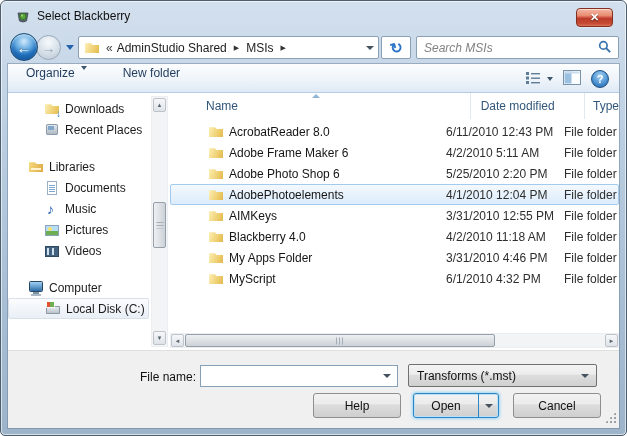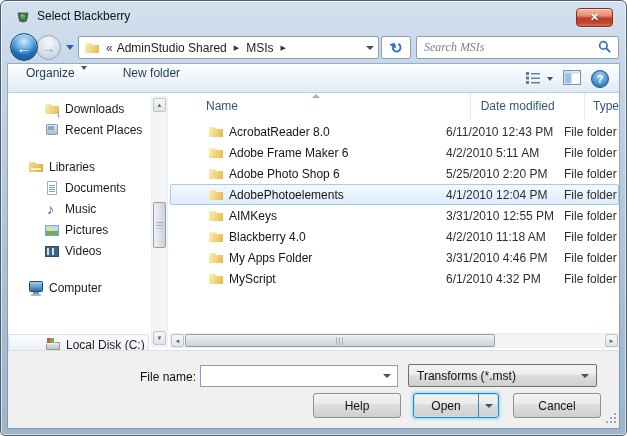--- a/index.html
+++ b/index.html
@@ -37,21 +37,21 @@
     border:1px solid #8ba0b5;border-radius:2px;display:flex;align-items:center;padding:0 4px 0 5px;font-size:12px;color:#1c1c1c;}
   .crumb-chev{color:#3c3c3c;font-size:12px;margin:0 4px 0 6px;}
   .crumb-sep{color:#333;font-size:7px;margin:0 7px;}
   .addr-caret{margin-left:auto;width:0;height:0;border-left:4px solid transparent;border-right:4px solid transparent;border-top:4px solid #44525f;}
   .refresh-btn{position:absolute;left:373px;top:5px;width:30px;height:23px;background:#fff;
     border:1px solid #8ba0b5;border-radius:2px;display:flex;align-items:center;justify-content:center;}
   .refresh-glyph{color:#2d74c8;font-size:15px;font-weight:bold;line-height:1;transform:rotate(-15deg);}
   .searchbox{position:absolute;left:408px;top:5px;width:203px;height:23px;background:#fff;
     border:1px solid #8ba0b5;border-radius:2px;display:flex;align-items:center;}
   .searchbox input{flex:1;border:0;outline:0;height:19px;padding:0 4px 0 7px;font-size:12px;
-    font-family:Liberation Serif, serif;background:transparent;color:#222;}
+    font-family:Liberation Sans, sans-serif;background:transparent;color:#222;}
   .searchbox input::placeholder{color:#828282;font-style:italic;}
   .mag{margin-right:7px;flex:none;}
 
   
   .client{position:absolute;left:7px;top:63px;width:611px;height:364px;background:#fff;
     box-shadow:0 0 0 1px rgba(96,120,145,.45);}
   .toolbar{position:absolute;left:0;top:0;right:0;height:29px;
     background:linear-gradient(#fcfdfe,#eef4fa 55%,#dfe9f5);
     border-bottom:1px solid #b4cce6;display:flex;align-items:center;font-size:12px;color:#1e395b;}
   .tbtn{display:flex;gap:6px;padding:0 8px;height:24px;border-radius:3px;cursor:default;}
@@ -62,21 +62,21 @@
   .views-btn{display:flex;align-items:center;gap:6px;}
   .help-btn{width:18px;height:18px;border-radius:50%;
     background:radial-gradient(circle at 50% 30%, #a6d1f2, #5095d4 55%, #1d5d9f);
     border:1px solid #1a4f86;color:#fff;font-size:11px;font-weight:bold;display:flex;align-items:center;justify-content:center;}
 
   
   .main{position:absolute;left:0;top:29px;width:611px;height:257px;background:#fff;}
   .sidebar{position:absolute;left:0;top:0;width:143px;height:257px;padding-top:5px;font-size:12px;color:#1c1c1c;}
   .side-item{display:flex;align-items:center;height:21px;padding-left:36px;gap:5px;white-space:nowrap;}
   .side-item.group{padding-left:20px;margin-top:16px;}
-  .side-item.highlighted{background:linear-gradient(#fbfcfd,#e9eff6);border:1px solid #d8e0e9;border-radius:2px;margin-right:2px;margin-top:36px;}
+  .side-item.highlighted{background:linear-gradient(#fbfcfd,#e9eff6);border:1px solid #d8e0e9;border-radius:2px;margin-right:2px;}
   .side-scroll{position:absolute;left:143px;top:3px;width:17px;height:251px;background:#f3f4f6;
     border:1px solid #eceef1;}
   .sbtn{position:absolute;left:1px;width:13px;height:14px;background:linear-gradient(#f6f7f9,#dfe3e8);
     border:1px solid #bcc3cb;border-radius:2px;color:#56646f;font-size:6px;display:flex;align-items:center;justify-content:center;}
   .sbtn.up{top:1px;} .sbtn.down{bottom:1px;}
   .vthumb{position:absolute;left:1px;top:105px;width:13px;height:46px;
     background:linear-gradient(90deg,#eef0f2,#cdd2d8);border:1px solid #96a0aa;border-radius:2px;}
   .vthumb::after{content:"";position:absolute;left:50%;top:50%;width:7px;height:7px;transform:translate(-50%,-50%);
     background:repeating-linear-gradient(#a5aeb8 0 1px,transparent 1px 3px);}
 

